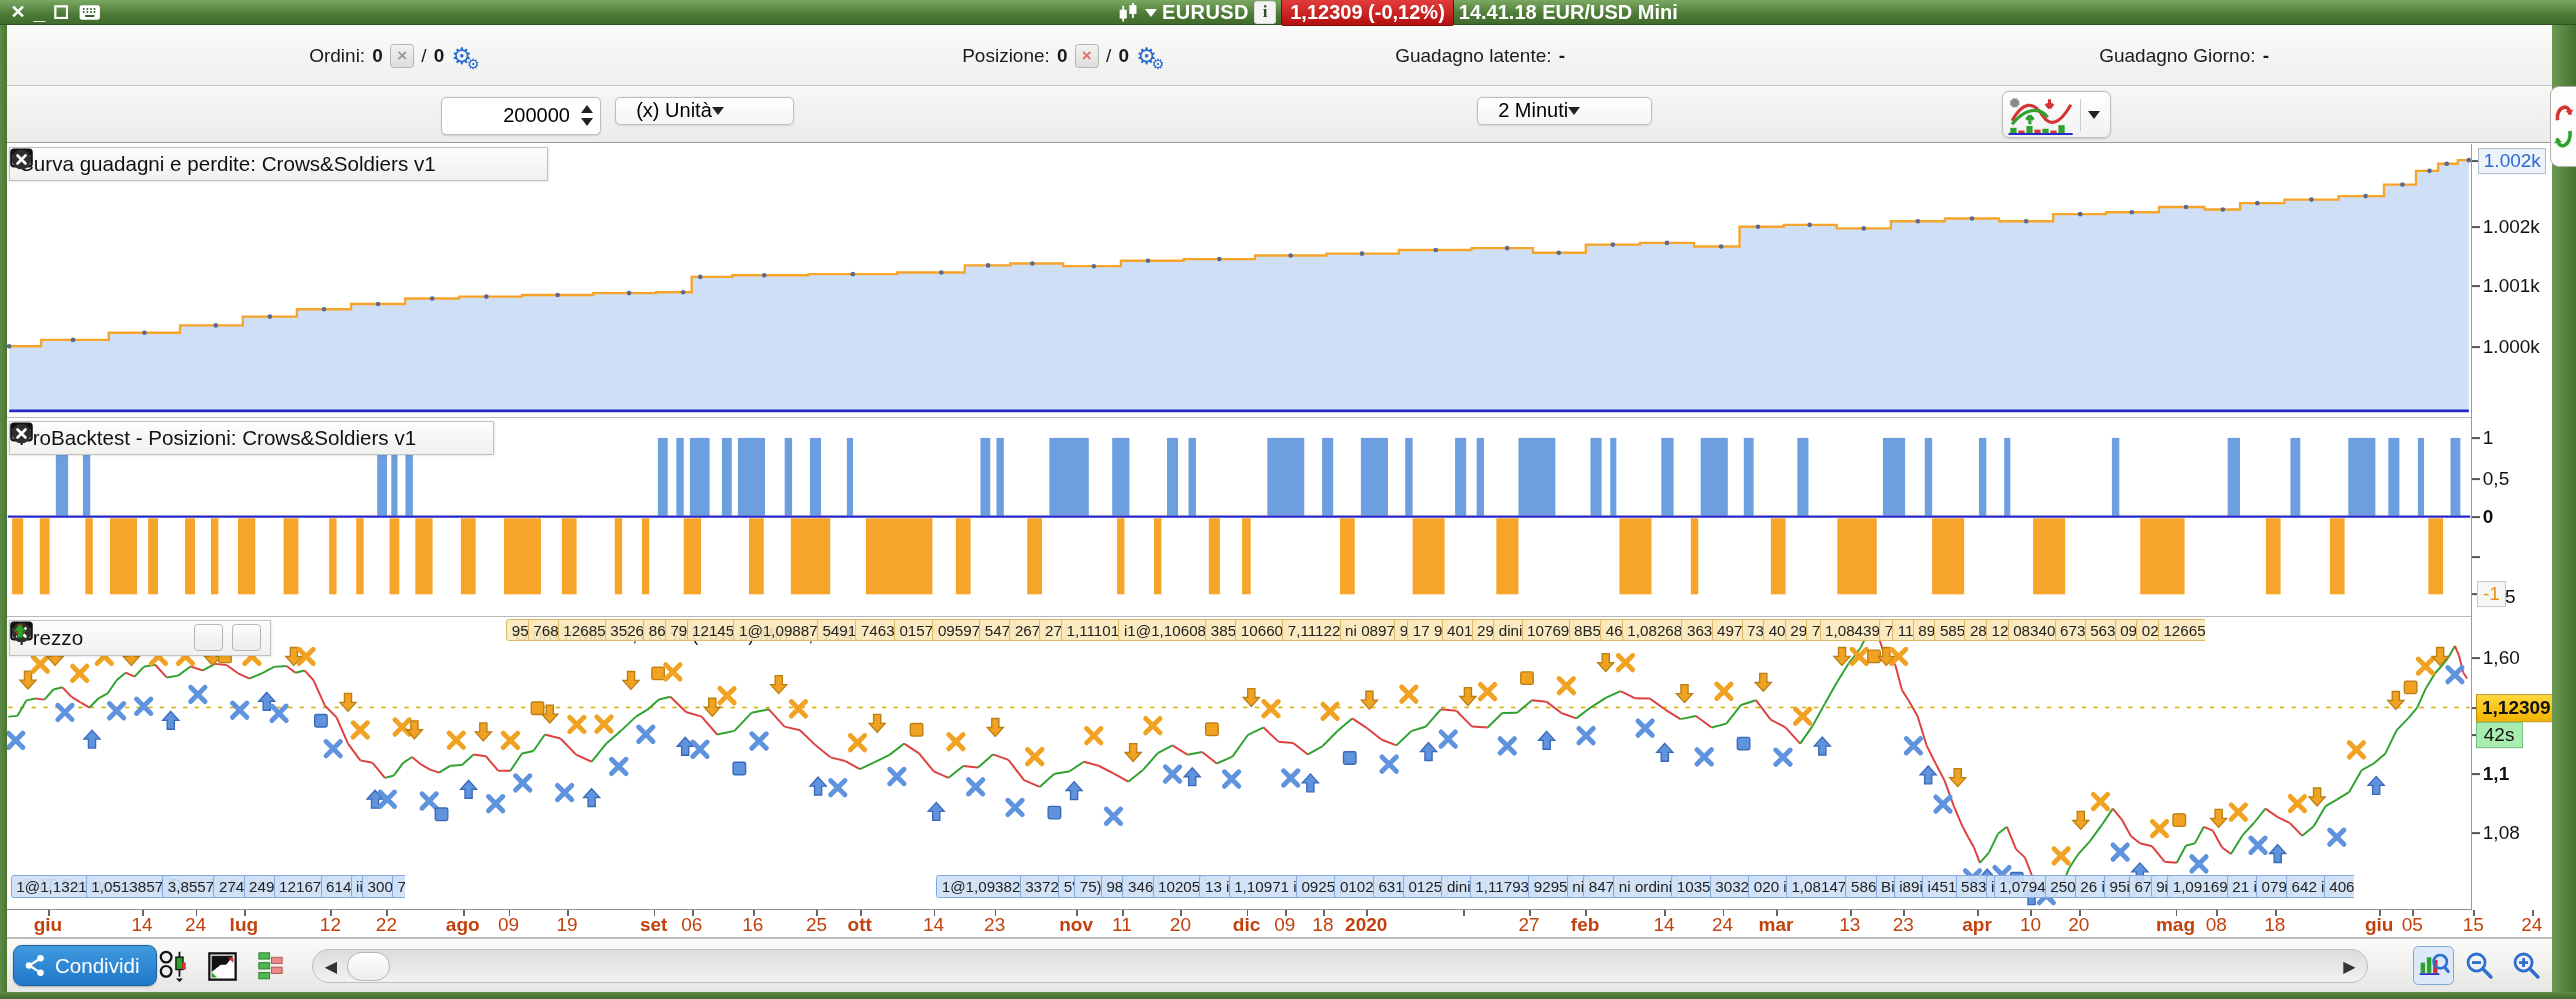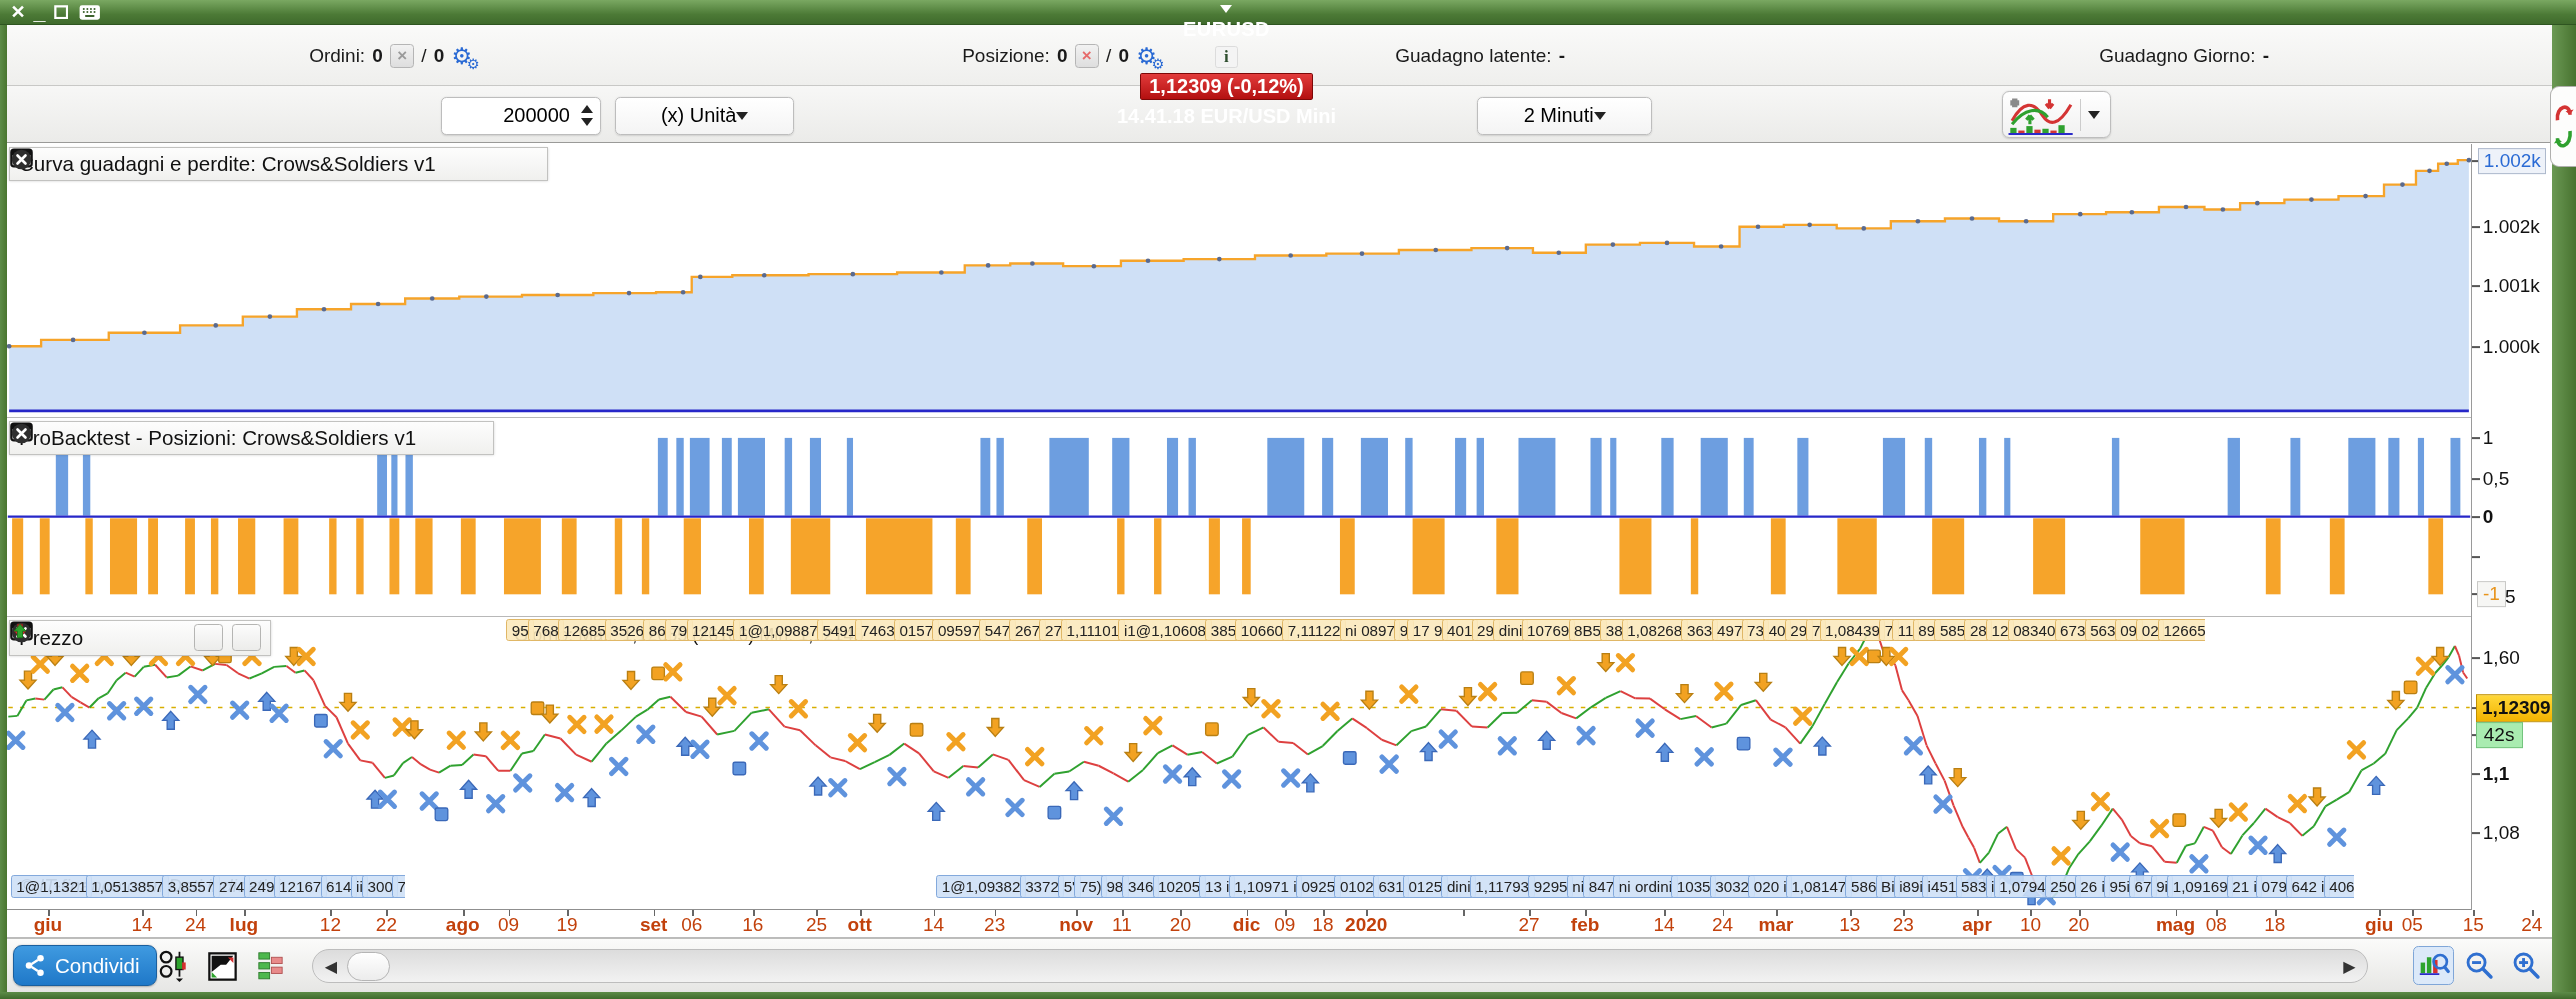--- a/index.html
+++ b/index.html
@@ -11,21 +11,21 @@
   .titlebar { position:absolute; top:0; left:0; width:2576px; height:25px;
     background:linear-gradient(#7aa862,#4c7a36 60%,#3f6a2c);
     border-bottom:1.8px solid #2e5520; display:flex; align-items:center; color:#fff; z-index:30; }
   .frame-left  { position:absolute; top:25px; left:0; width:7.2px;  height:974px; background:linear-gradient(90deg,#5d8c48,#49752f); z-index:25; }
   .frame-right { position:absolute; top:25px; left:2552px; width:24px; height:974px; background:linear-gradient(90deg,#6b9954,#47722f); z-index:25; }
   .frame-bottom{ position:absolute; top:992px; left:0; width:2576px; height:7.2px; background:linear-gradient(#5d8c48,#3f6a2c); z-index:25; }
 
   .tb-btn { width:21.5px; height:20px; display:flex; align-items:center; justify-content:center;
             color:#fff; font-size:18px; font-weight:bold; cursor:default; }
   .kb-btn { margin-left:7.2px; }
-  .instrument { position:absolute; left:1117px; top:0; height:25px; display:flex; align-items:center; gap:5px;flex-direction:column; }
+  .instrument { position:absolute; left:1117px; top:0; height:25px; display:flex; align-items:center; gap:5px; }
   .instr-symbol { font-size:20px; font-weight:bold; letter-spacing:0.4px; }
   .caret-down-w { width:0; height:0; border-left:6.3px solid transparent; border-right:6.3px solid transparent; border-top:8px solid #fff; }
   .info-box { width:22.4px; height:22.4px; background:#f4f4f4; border:1.8px solid #dcdcdc; border-radius:2.7px;
               color:#2f4f2f; font-family:"Liberation Serif",serif; font-weight:bold; font-size:17px;
               display:flex; align-items:center; justify-content:center; }
   .price-badge { background:linear-gradient(#e23b3b,#b31010); border:0.9px solid #7d0808; border-radius:1.8px;
                  padding:0.9px 8px; font-size:20px; font-weight:bold; }
   .session-label { font-size:20px; font-weight:bold; }
 
   
@@ -42,23 +42,23 @@
   .gear-pair { color:#2a6ad4; font-size:23px; line-height:1; position:relative; top:0.9px; }
   .gear-pair small { font-size:14.4px; position:relative; left:-5.4px; top:5.4px; }
 
   .spinner { position:absolute; top:10.8px; height:38px; background:#fff; border:0.9px solid #bdbdbd; border-radius:5.4px;
              display:flex; align-items:center; box-shadow:0 0.9px 1.8px rgba(0,0,0,.12);margin-left:24px; }
   .spinner input { width:135px; border:none; outline:none; text-align:right; font-size:20px;
                    font-family:"Liberation Sans",sans-serif; padding-right:7.2px; background:transparent; }
   .spin-arrows { width:23px; display:flex; flex-direction:column; align-items:center; gap:5.4px; padding-right:3.6px; }
   .tri-up   { width:0; height:0; border-left:6.3px solid transparent; border-right:6.3px solid transparent; border-bottom:8px solid #222; }
   .tri-down { width:0; height:0; border-left:6.3px solid transparent; border-right:6.3px solid transparent; border-top:8px solid #222; }
-  .select { position:absolute; top:10.8px; height:38px; background:linear-gradient(#ffffff,#f4f4f4);
+  .select { position:absolute; top:10.8px; height:28px; background:linear-gradient(#ffffff,#f4f4f4);
             border:0.9px solid #bdbdbd; border-radius:5.4px; display:flex; align-items:center;
-            justify-content:center; padding:0 9px; font-size:20px; box-shadow:0 0.9px 1.8px rgba(0,0,0,.12); }
+            justify-content:flex-start; padding:0 20px; font-size:20px; box-shadow:0 0.9px 1.8px rgba(0,0,0,.12); }
   .chart-type-btn { position:absolute; left:1995px; top:5.4px; width:109px; height:47px;
             background:linear-gradient(#ffffff,#f1f1f1); border:0.9px solid #bdbdbd; border-radius:7.2px;
             display:flex; align-items:center; box-shadow:0 0.9px 1.8px rgba(0,0,0,.15); }
   .chart-type-btn .dd { width:27px; border-left:0.9px solid #ccc; height:70%; display:flex; align-items:center; justify-content:center; }
   .swap-tab { position:absolute; left:2550px; top:86px; width:26px; height:81px; background:#fdfdfc;
             border:0.9px solid #b0b0ae; border-right:none; border-radius:9px 0 0 9px; z-index:26;
             display:flex; align-items:center; justify-content:center; }
 
   
   .panel { position:absolute; left:7.2px; width:2464px; background:#fff; overflow:hidden; z-index:5; }
@@ -1121,21 +1121,21 @@
         <span class="chip">10660</span>
         <span class="chip">7,11122</span>
         <span class="chip">ni 0897</span>
         <span class="chip">9</span>
         <span class="chip">17 9</span>
         <span class="chip">401</span>
         <span class="chip">29</span>
         <span class="chip">dini</span>
         <span class="chip">10769</span>
         <span class="chip">8B5</span>
-        <span class="chip">38</span>
+        <span class="chip">46</span>
         <span class="chip">1,08268</span>
         <span class="chip">363</span>
         <span class="chip">497</span>
         <span class="chip">73</span>
         <span class="chip">40</span>
         <span class="chip">29</span>
         <span class="chip">7</span>
         <span class="chip">1,08439</span>
         <span class="chip">7</span>
         <span class="chip">11</span>

